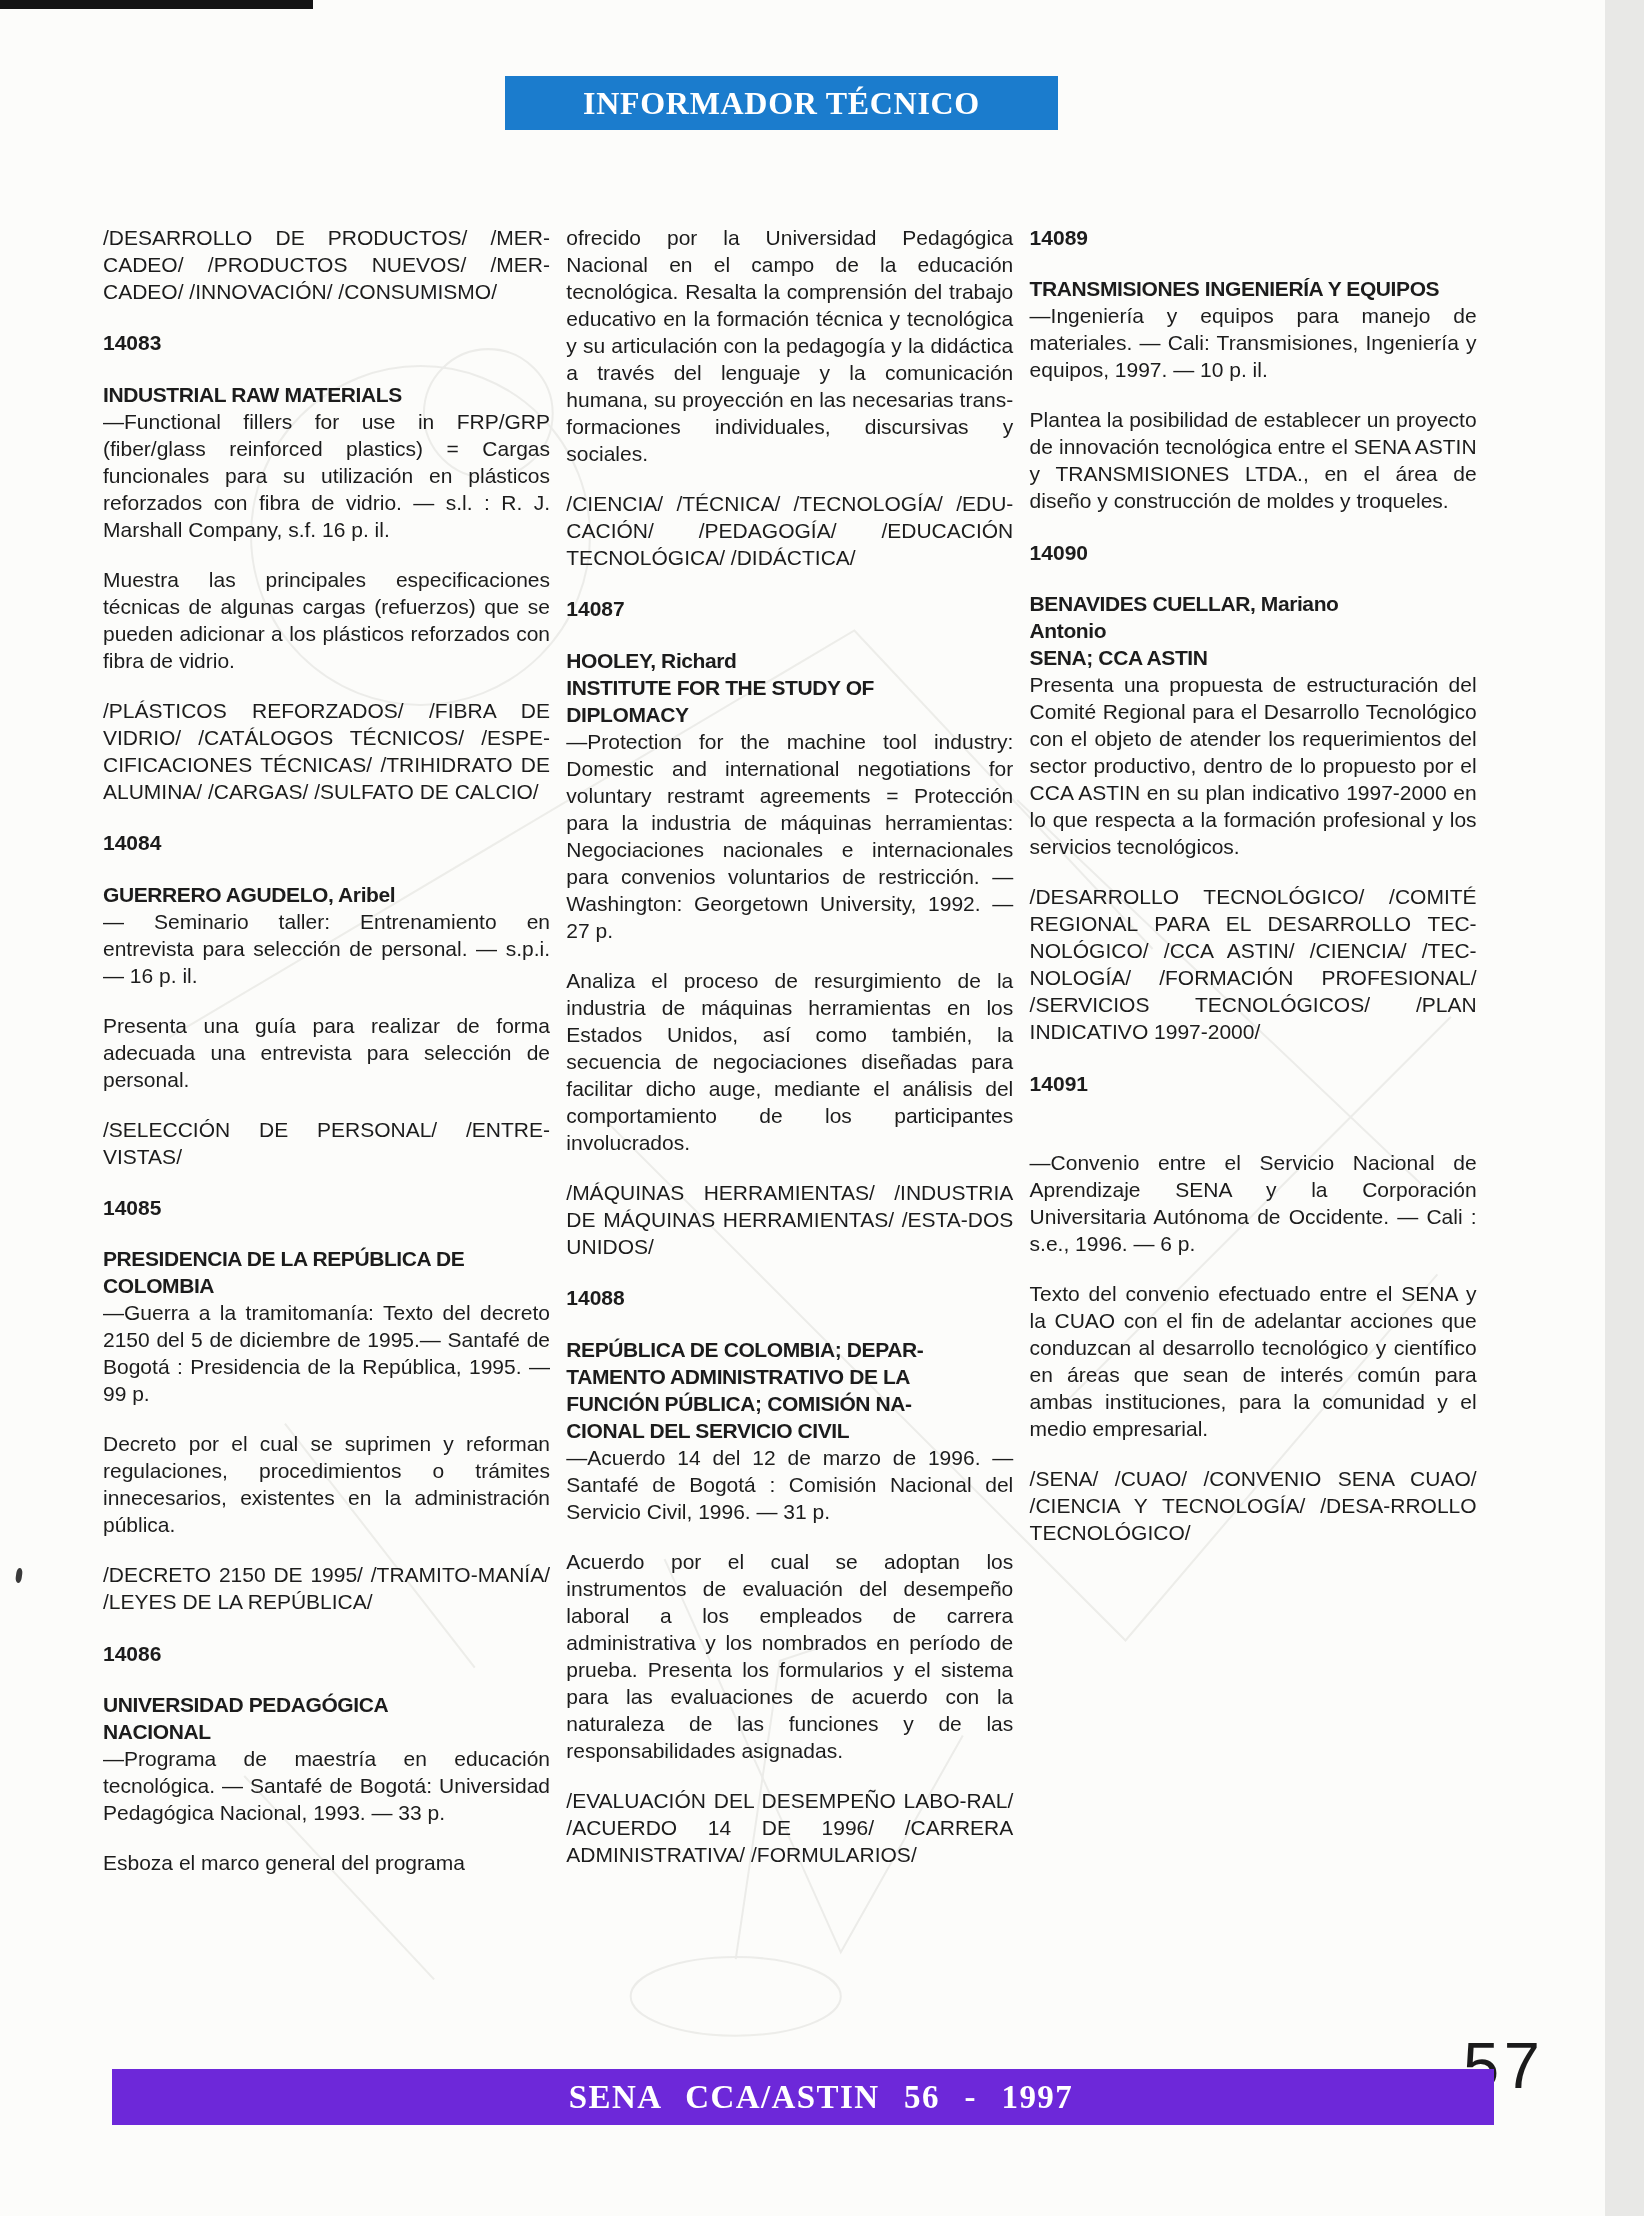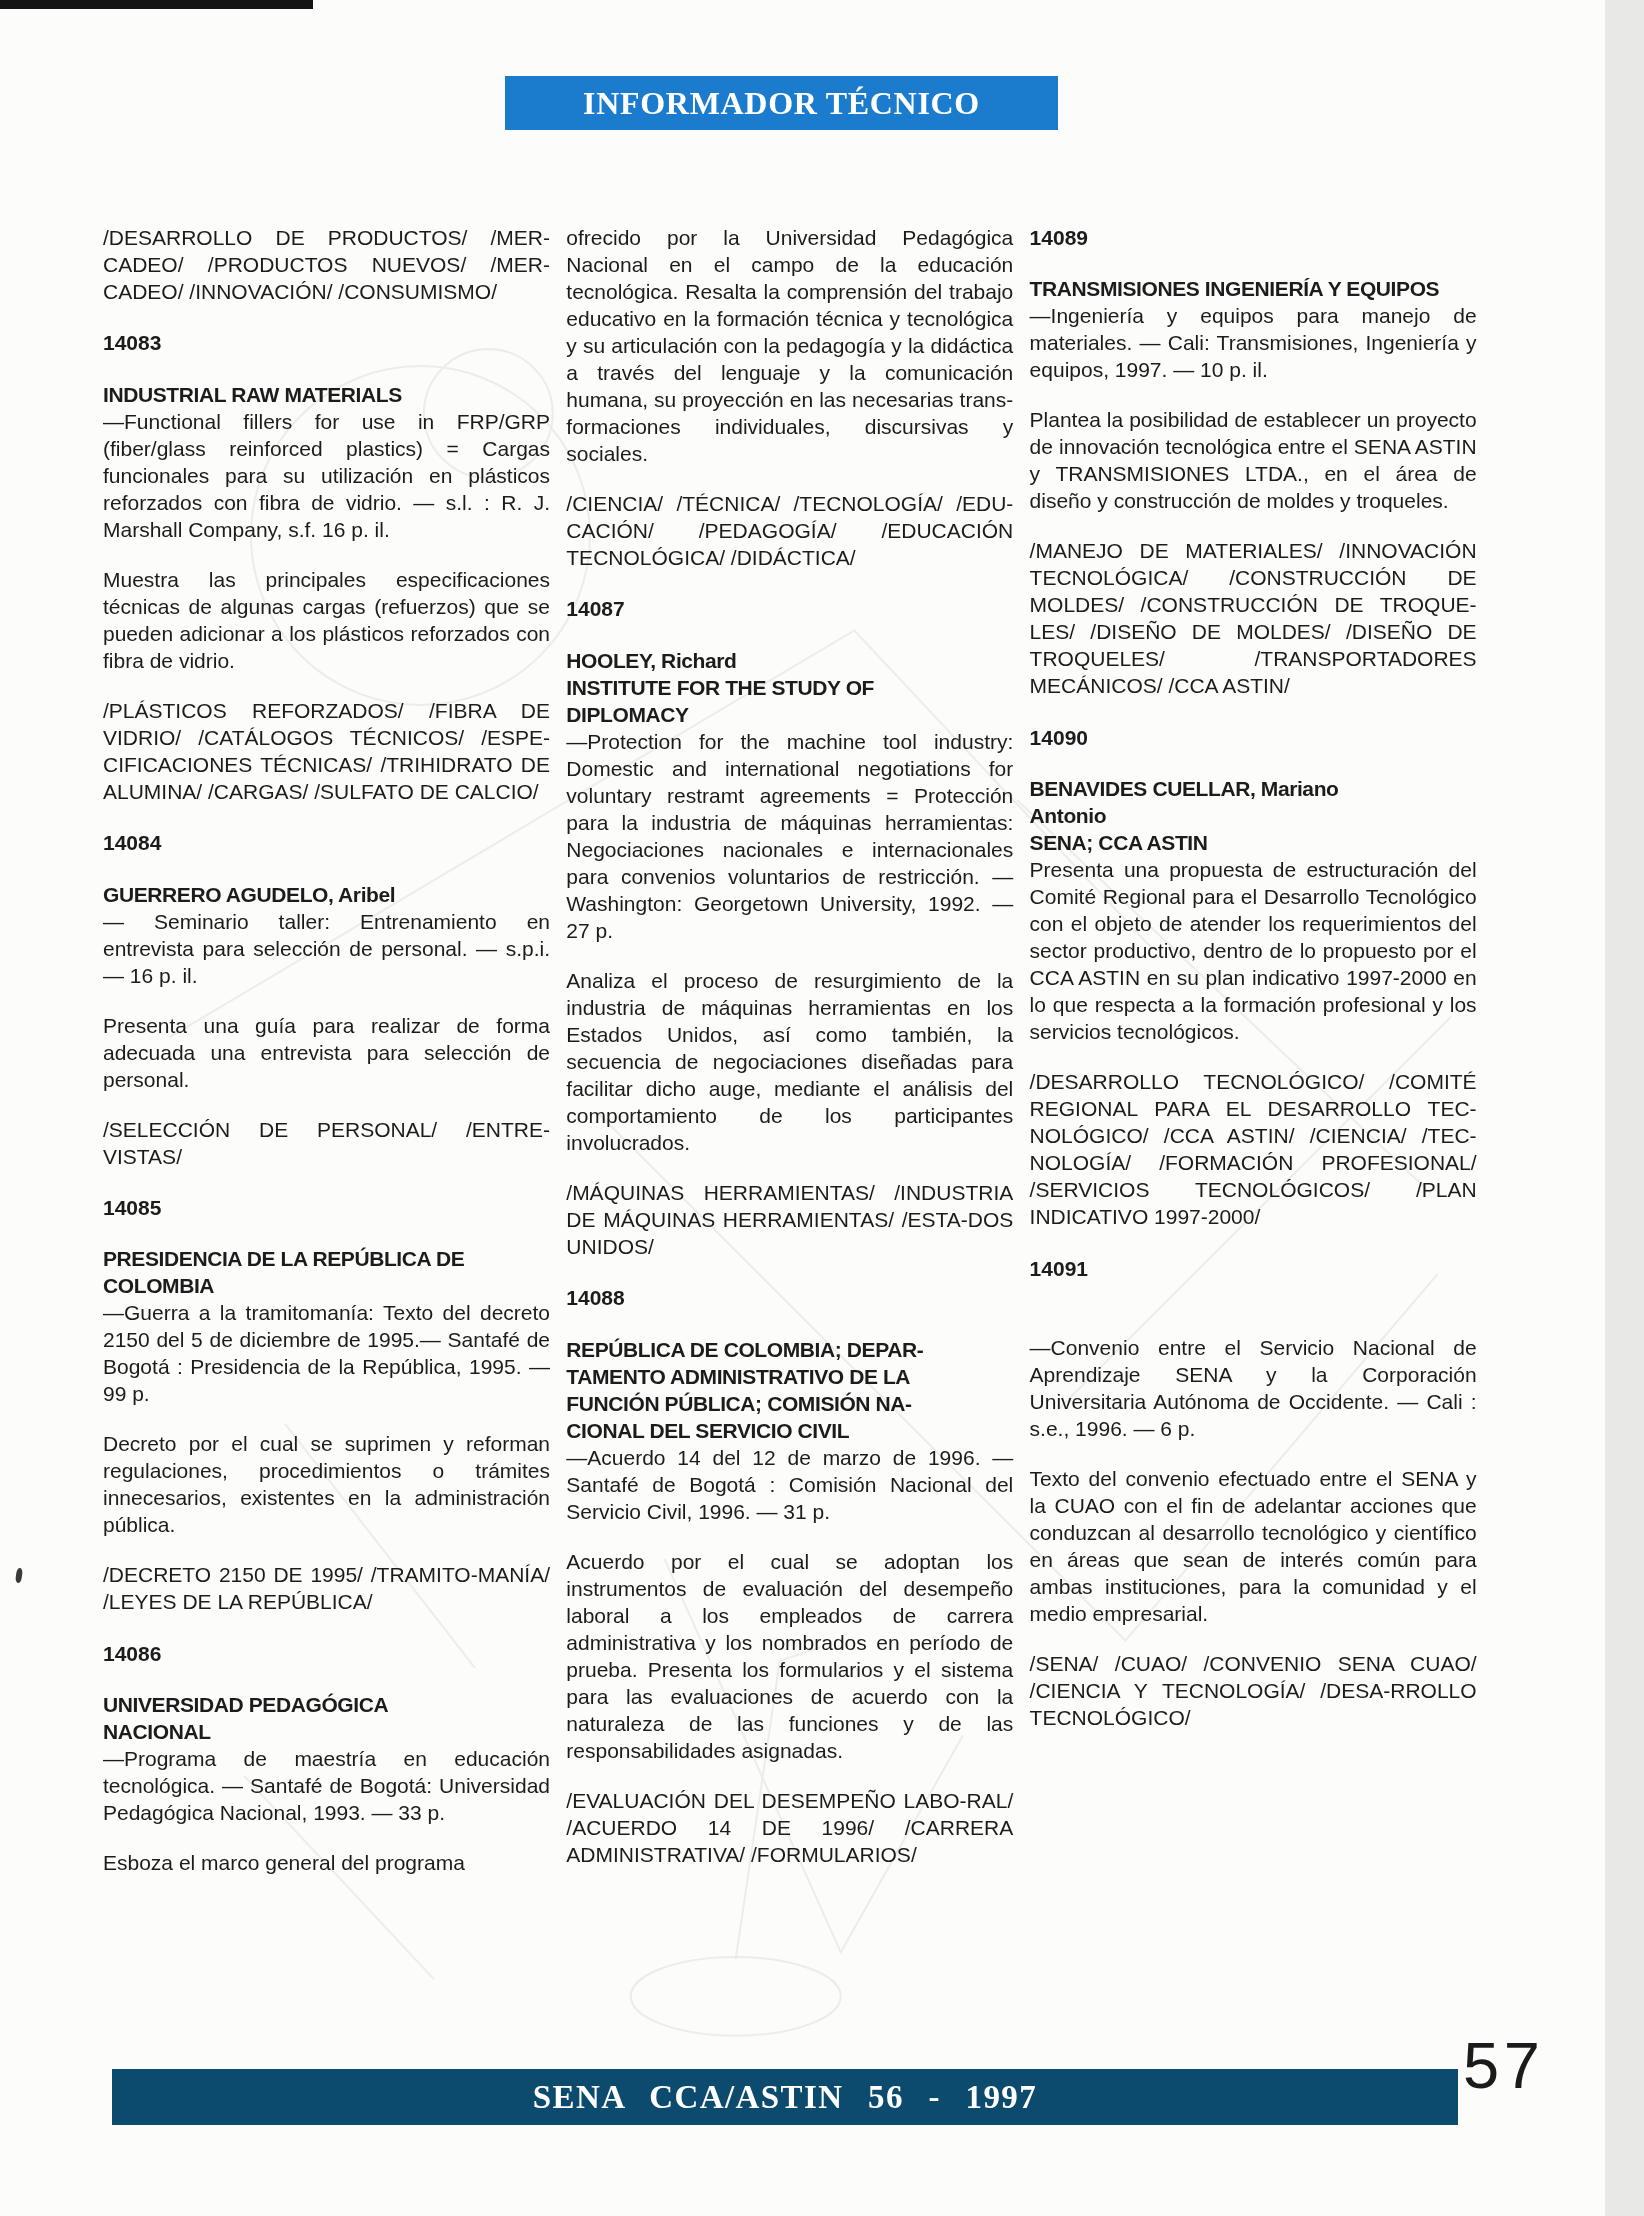--- a/index.html
+++ b/index.html
@@ -127,37 +127,36 @@
 CIONAL DEL SERVICIO CIVIL</div>
         <div class="blk body">—Acuerdo 14 del 12 de marzo de 1996. — Santafé de Bogotá : Comisión Nacional del Servicio Civil, 1996. — 31 p.</div>
         <div class="blk para">Acuerdo por el cual se adoptan los instrumentos de evaluación del desempeño laboral a los empleados de carrera administrativa y los nombrados en período de prueba. Presenta los formularios y el sistema para las evaluaciones de acuerdo con la naturaleza de las funciones y de las responsabilidades  asignadas.</div>
         <div class="blk desc">/EVALUACIÓN DEL DESEMPEÑO LABO-RAL/  /ACUERDO 14 DE 1996/ /CARRERA ADMINISTRATIVA/ /FORMULARIOS/</div>
       </div>
     <div class="col" id="col-2">
         <div class="blk num">14089</div>
         <div class="blk heading">TRANSMISIONES INGENIERÍA Y EQUIPOS</div>
         <div class="blk body">—Ingeniería y equipos para manejo de materiales. — Cali: Transmisiones, Ingeniería y equipos, 1997. — 10 p. il.</div>
         <div class="blk para">Plantea la posibilidad de establecer un proyecto de innovación tecnológica entre el SENA ASTIN y TRANSMISIONES LTDA., en el área de diseño y construcción de moldes y troqueles.</div>
-        <div class="blk desc">/MANEJO DE MATERIALES/ /INNOVACIÓN TECNOLÓGICA/  /CONSTRUCCIÓN  DE MOLDES/ /CONSTRUCCIÓN DE TROQUE-LES/ /DISEÑO DE MOLDES/ /DISEÑO DE TROQUELES/  /TRANSPORTADORES MECÁNICOS/ /CCA ASTIN/</div>
         <div class="blk num">14090</div>
         <div class="blk heading">BENAVIDES  CUELLAR,  Mariano
 Antonio
 SENA; CCA ASTIN</div>
         <div class="blk para">Presenta una propuesta de estructuración del Comité Regional para el Desarrollo Tecnológico con el objeto de atender los requerimientos del sector productivo, dentro de lo propuesto por el CCA ASTIN en su plan indicativo 1997-2000 en lo que respecta a la formación profesional y los servicios  tecnológicos.</div>
         <div class="blk desc">/DESARROLLO TECNOLÓGICO/ /COMITÉ REGIONAL  PARA EL DESARROLLO TEC-NOLÓGICO/ /CCA ASTIN/ /CIENCIA/ /TEC-NOLOGÍA/ /FORMACIÓN  PROFESIONAL/ /SERVICIOS  TECNOLÓGICOS/  /PLAN INDICATIVO 1997-2000/</div>
         <div class="blk num">14091</div>
         <div class="blk body gap-large">—Convenio entre el Servicio Nacional de Aprendizaje SENA y la Corporación Universitaria Autónoma de Occidente. — Cali : s.e.,  1996. — 6 p.</div>
         <div class="blk para">Texto del convenio efectuado entre el SENA y la CUAO con el fin de adelantar acciones que conduzcan al desarrollo tecnológico y científico en áreas que sean de interés común para ambas instituciones, para la comunidad y el medio empresarial.</div>
         <div class="blk desc">/SENA/ /CUAO/ /CONVENIO SENA CUAO/ /CIENCIA Y TECNOLOGÍA/ /DESA-RROLLO TECNOLÓGICO/</div>
       </div>
   </div>
 
   <div class="pagenum" style="color: rgb(27, 27, 27); text-align: center;">57</div>
 
-  <div class="footer" style="background-color: #0c4a6e;">
+  <div class="footer" style="background-color: #6d28d9; padding-left: 36px;">
     <span>SENA  CCA/ASTIN   56 - 1997</span>
   </div>
 
   <div class="artifact art-top"></div>
   <div class="artifact art-right"></div>
   <div class="artifact art-corner"></div>
   <div class="speck"></div>
 
 </div>
 

